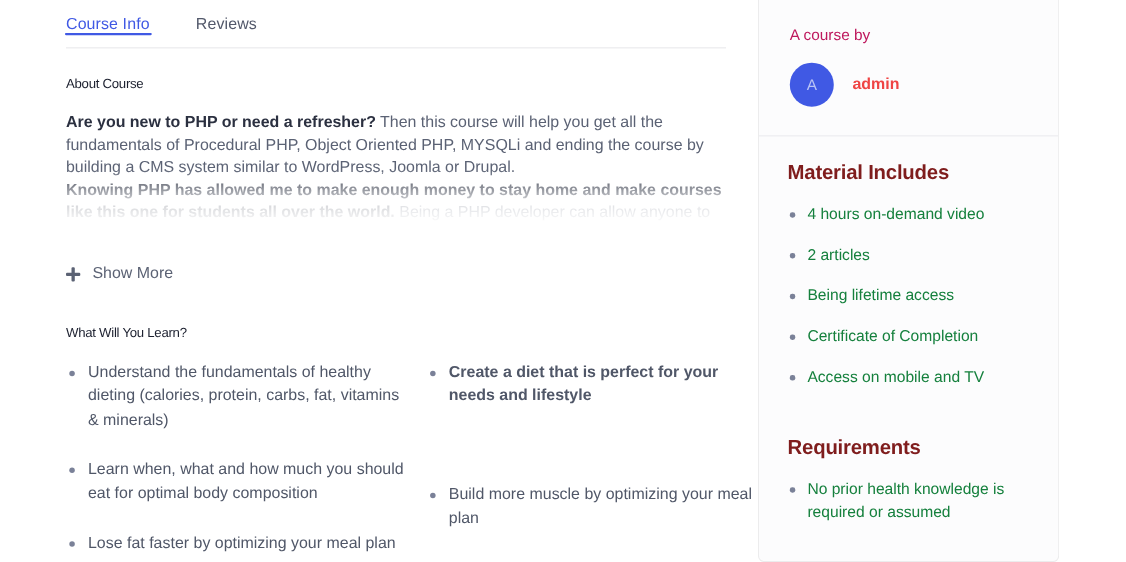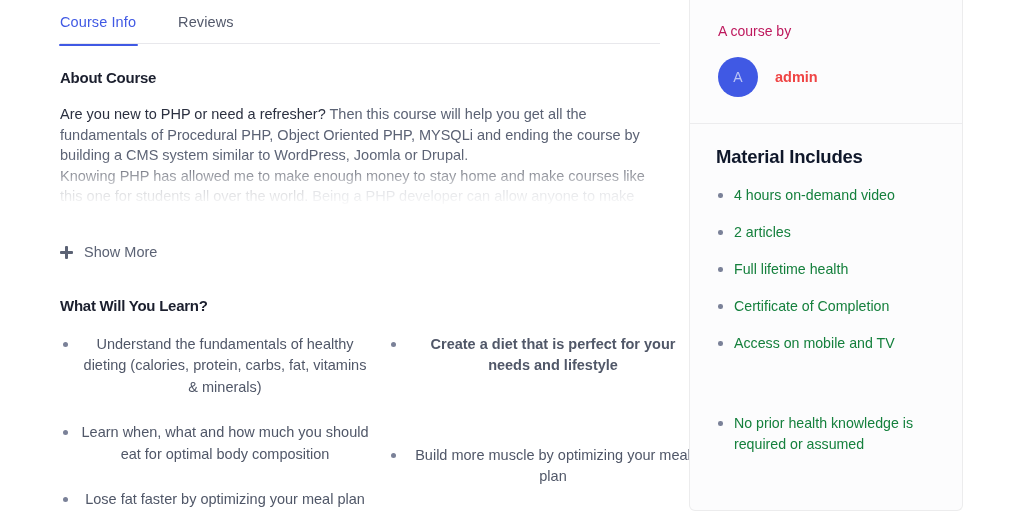--- a/index.html
+++ b/index.html
@@ -38,21 +38,21 @@
     display: flex;
     align-items: flex-start;
     height: 31px;
     border-bottom: 1px solid #e8e8ec;
     width: 600px;
   }
   .tab {
     font-size: 14.5px;
     line-height: 18px;
     color: #53596b;
-    padding: 0 0 14px 0;
+    padding: 0 0 0 0;
     margin-right: 42px;
     position: relative;
     cursor: pointer;
     background: none;
     border: none;
     font-family: inherit;
     letter-spacing: 0.1px;
   }
   .tab.active {
     color: #4059e4;
@@ -63,22 +63,22 @@
     left: -1px;
     right: -2px;
     bottom: -1px;
     height: 2.5px;
     background: #4059e4;
     border-radius: 2px;
   }
 
   
   .section-title {
-    font-size: 15px;
-    font-weight: bold;
+    font-size: 12px;
+    font-weight: normal;
     color: #1b1f2e;
     letter-spacing: -0.25px;
   }
 
   .about-block { margin-top: 25px; }
 
   .about-body {
     margin-top: 18px;
     position: relative;
     max-height: 104px;
@@ -88,21 +88,21 @@
   }
   .about-body p {
     font-size: 14.5px;
     line-height: 20.5px;
     color: #5b6274;
     max-width: 600px;
   }
   .about-body p b,
   .about-body p strong {
     color: #2b3040;
-    font-weight: normal;
+    font-weight: bold;
   }
 
   .show-more {
     display: inline-flex;
     align-items: center;
     gap: 11px;
     margin-top: 36px;
     font-size: 14.5px;
     color: #5b6274;
     cursor: pointer;
@@ -155,21 +155,21 @@
     content: "";
     position: absolute;
     left: 3px;
     top: 8px;
     width: 5px;
     height: 5px;
     border-radius: 50%;
     background: #7a8198;
   }
 
-  .learn-col .bullet-item { margin-bottom: 24px; text-align: center; }
+  .learn-col .bullet-item { margin-bottom: 24px; }
 
   
   .sidebar {
     position: absolute;
     left: 689px;
     top: 0;
     width: 274px;
     background: #fcfcfd;
     border: 1px solid #ececed;
     border-top: none;
@@ -209,21 +209,21 @@
     font-weight: bold;
     color: #ef4444;
   }
 
   .side-block {
     padding: 22px 26px 8px 26px;
   }
   .side-title {
     font-size: 18.5px;
     font-weight: bold;
-    color: #0f172a;
+    color: #7f1d1d;
     letter-spacing: -0.2px;
   }
   .side-list {
     list-style: none;
     margin-top: 17px;
   }
   .side-item {
     position: relative;
     padding-left: 18px;
     margin-bottom: 16px;
@@ -301,27 +301,28 @@
         <div class="avatar">A</div>
         <div class="author-name">admin</div>
       </div>
     </div>
 
     <div class="side-block">
       <h3 class="side-title">Material Includes</h3>
       <ul class="side-list">
         <li class="side-item">4 hours on-demand video</li>
         <li class="side-item">2 articles</li>
-        <li class="side-item">Full lifetime health</li>
+        <li class="side-item">Being lifetime access</li>
         <li class="side-item">Certificate of Completion</li>
         <li class="side-item">Access on mobile and TV</li>
       </ul>
     </div>
 
     <div class="side-block requirements">
+      <h3 class="side-title">Requirements</h3>
       <ul class="side-list">
         <li class="side-item">No prior health knowledge is required or assumed</li>
 
       </ul>
     </div>
 
   </aside>
 
 </div>
 

